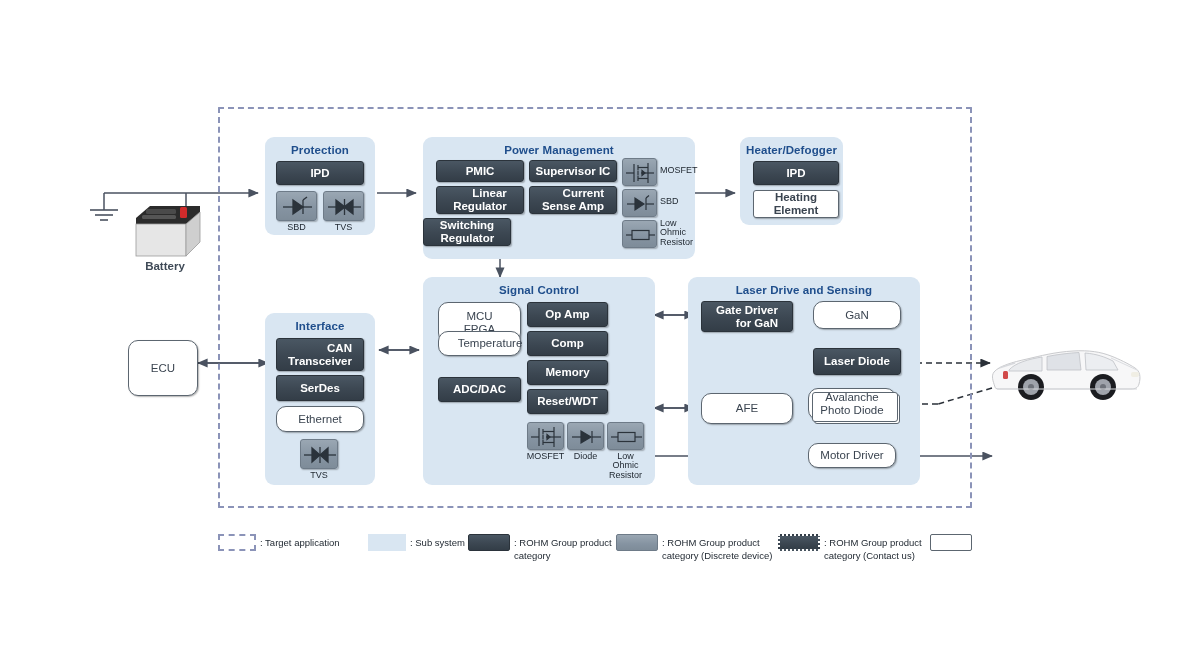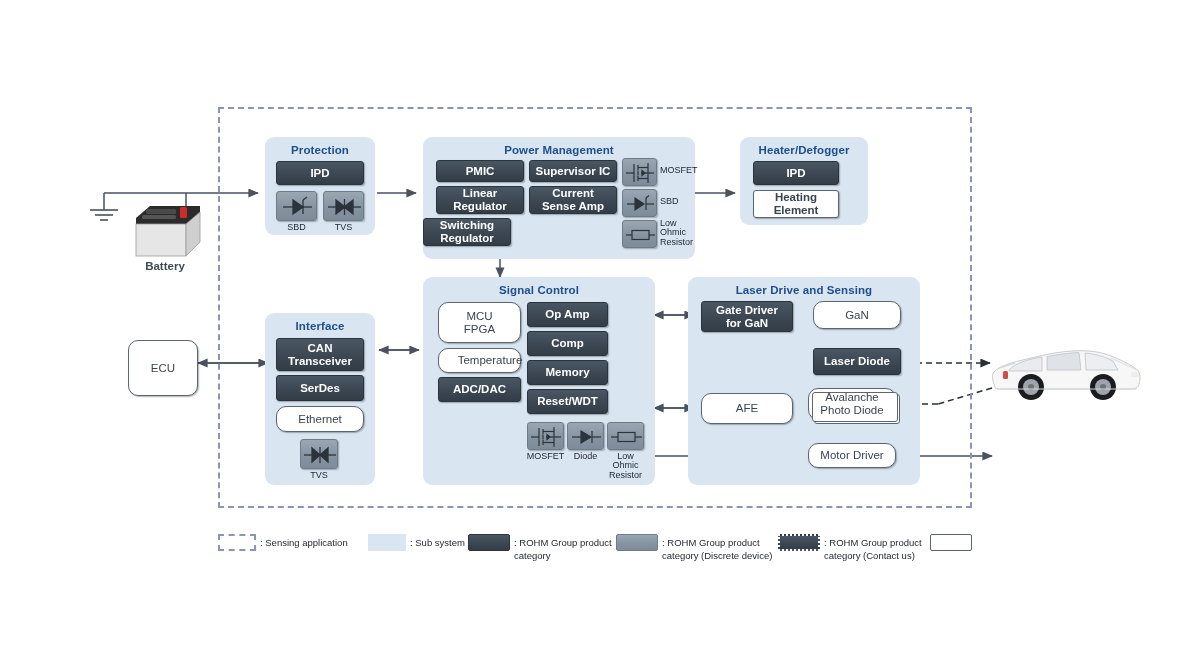--- a/index.html
+++ b/index.html
@@ -39,20 +39,21 @@
     text-align:center;
     font-size:11.5px; font-weight:bold;
     border-radius:3px;
     line-height:1.12;
     box-shadow:1px 1px 1.5px rgba(0,0,0,.30);
   }
   .rohm {
     background:linear-gradient(180deg,#4a5763 0%, #3c4752 55%, #333d47 100%);
     color:#ffffff;
     border:1px solid #2b333b;
+    text-align:right;
   }
   .nonrohm {
     background:#ffffff;
     color:#3a4450;
     border:1.3px solid #5c6670;
     font-weight:bold;
   }
   .nonrohm.thin { font-weight:normal;border-radius:10px; }
 
   
@@ -273,21 +274,21 @@
             <path d="M26,14 L32,14"></path>
           <rect x="9" y="9.5" width="17" height="9" fill="none"></rect>
         </g>
       </svg>
     </div>
     <div class="disc-label" style="left:237px; top:29px;">MOSFET</div>
     <div class="disc-label" style="left:237px; top:60px;">SBD</div>
     <div class="disc-label" style="left:237px; top:82px;">Low<br>Ohmic<br>Resistor</div>
   </div>
 
-  <div class="abs subsys" style="left:740px; top:137px; width:128px; height:88px;">
+  <div class="abs subsys" style="left:740px; top:137px; width:103px; height:88px;">
     <div class="subsys-title">Heater/Defogger</div>
     <div class="box rohm" style="left:13px; top:24px; width:86px; height:24px;">
       <span>IPD</span>
     </div>
     <div class="box nonrohm" style="left:13px; top:53px; width:86px; height:28px;">
       <span>Heating<br>Element</span>
     </div>
   </div>
 
   <div class="abs subsys" style="left:265px; top:313px; width:110px; height:172px;">
@@ -313,21 +314,21 @@
       </svg>
     </div>
     <div class="disc-label ctr" style="left:35px; top:158px; width:38px;">TVS</div>
   </div>
 
   <div class="abs subsys" style="left:423px; top:277px; width:232px; height:208px;">
     <div class="subsys-title">Signal Control</div>
     <div class="box nonrohm thin" style="left:15px; top:25px; width:83px; height:41px;">
       <span>MCU<br>FPGA</span>
     </div>
-    <div class="box nonrohm thin" style="left:15px; top:71px; width:83px; height:25px;padding-left:21px;">
+    <div class="box nonrohm thin" style="left:15px; top:54px; width:83px; height:25px;padding-left:21px;">
       <span>Temperature</span>
     </div>
     <div class="box rohm" style="left:15px; top:100px; width:83px; height:25px;">
       <span>ADC/DAC</span>
     </div>
 
     <div class="box rohm" style="left:104px; top:25px; width:81px; height:25px;">
       <span>Op Amp</span>
     </div>
     <div class="box rohm" style="left:104px; top:54px; width:81px; height:25px;">
@@ -418,21 +419,21 @@
       <circle cx="46" cy="42" r="3" fill="#6e727a"></circle>
       <circle cx="118" cy="42" r="13" fill="#1b1c20"></circle>
       <circle cx="118" cy="42" r="8" fill="#9fa3ab"></circle>
       <circle cx="118" cy="42" r="3" fill="#6e727a"></circle>
       <path d="M12,44 L152,44" stroke="#d6d8dc" stroke-width="1.2"></path>
     </svg>
   </div>
 
 
   <div class="lg-sw sw-dashed" style="left:218px; top:534px; width:38px; height:17px;"></div>
-  <div class="lg-tx" style="left:260px; top:537px; width:110px;">: Sensing application</div>
+  <div class="lg-tx" style="left:260px; top:537px; width:110px;">: Target application</div>
 
   <div class="lg-sw sw-sub" style="left:368px; top:534px; width:38px; height:17px;"></div>
   <div class="lg-tx" style="left:410px; top:537px; width:110px;">: Sub system</div>
 
   <div class="lg-sw sw-rohm" style="left:468px; top:534px; width:42px; height:17px;"></div>
   <div class="lg-tx" style="left:514px; top:537px; width:120px;">: ROHM Group product
   category</div>
 
   <div class="lg-sw sw-disc" style="left:616px; top:534px; width:42px; height:17px;"></div>
   <div class="lg-tx" style="left:662px; top:537px; width:140px;">: ROHM Group product

